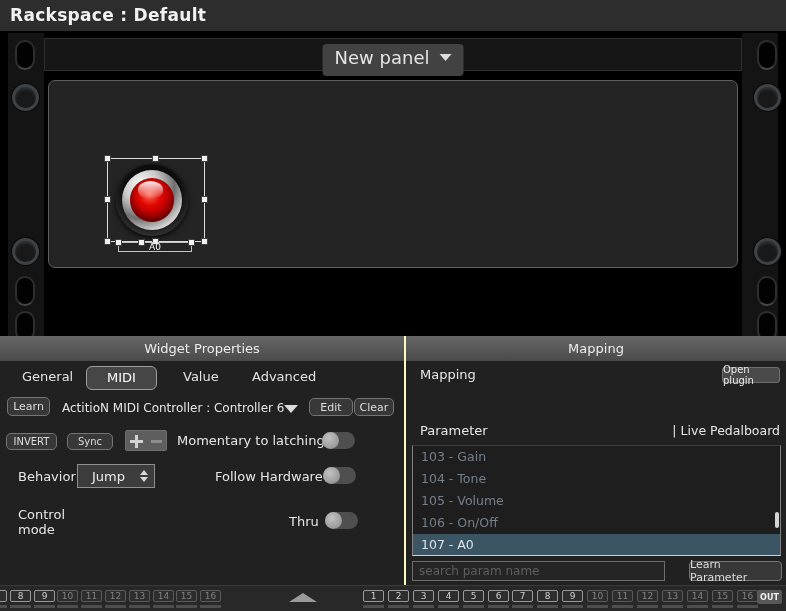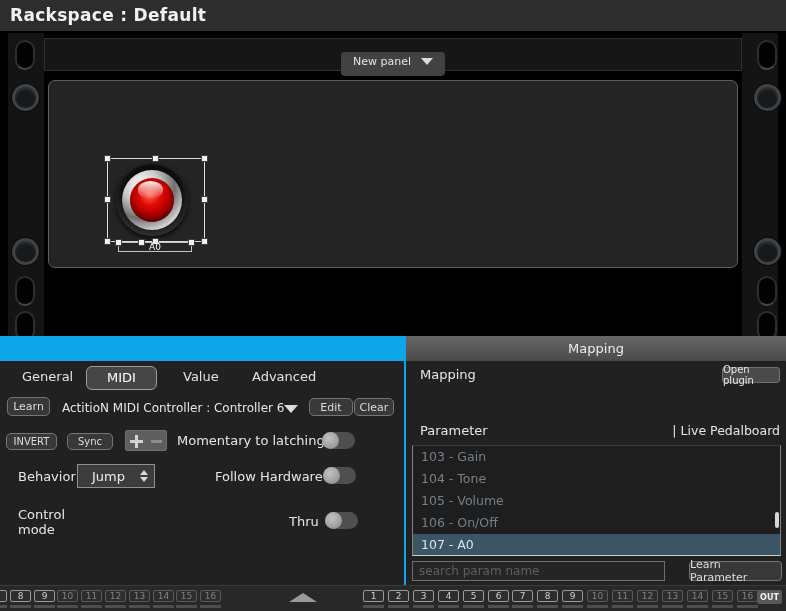--- a/index.html
+++ b/index.html
@@ -1,36 +1,36 @@
 <!DOCTYPE html>
 <html><head>
 <meta charset="utf-8">
 <style>
   * { margin:0; padding:0; box-sizing:border-box; }
   html,body { background:#000; }
   body { font-family:"DejaVu Sans", sans-serif; }
-  #screen { position:relative; width:786px; height:611px; background:#0ea5e9; overflow:hidden; }
+  #screen { position:relative; width:786px; height:611px; background:#fef9c3; overflow:hidden; }
 
   
   .titlebar { position:absolute; left:0; top:0; width:786px; height:31px; background:#2d2d2d;
     color:#f1f1f4; font-size:17px; font-weight:bold; line-height:31px; padding-left:10px; letter-spacing:.3px; }
 
   
   .rack { position:absolute; left:0; top:31px; width:786px; height:305px; background:#000; overflow:hidden; }
   .rail { position:absolute; top:2px; width:36px; height:303px; background:#141414; }
   .rail.left { left:8px; } .rail.right { left:742px; }
   .slot { position:absolute; width:20px; height:30px; border-radius:10px; background:#020202;
     border:2px solid #2e2e2e; border-bottom-color:#474747; }
   .screw { position:absolute; width:27px; height:27px; border-radius:50%; background:#17191b;
     border:3px solid #3e4347; box-shadow: inset 0 2px 3px rgba(255,255,255,.12), 0 0 0 1px #0a0a0a; }
 
   .top-strip { position:absolute; left:44px; top:7px; width:698px; height:33px; background:#161616;
     border:1px solid #2f2f2f; }
   .new-panel-btn { position:absolute; left:50%; top:5px; transform:translateX(-50%); background:#424242;
-    border-radius:4px; color:#e5e5e5; font-size:11px; padding:3px 12px 8px 12px; display:flex; align-items:center; gap:10px; cursor:default;margin-top:8px; }
+    border-radius:4px; color:#e5e5e5; font-size:18px; padding:3px 12px 8px 12px; display:flex; align-items:center; gap:10px; cursor:default; }
   .caret-down { width:0; height:0; border-left:6px solid transparent; border-right:6px solid transparent; border-top:7px solid #dcdcdc; }
 
   .main-panel { position:absolute; left:48px; top:49px; width:690px; height:188px; background:#242424;
     border:1px solid #5f5f5f; border-radius:7px; }
 
   
   .led-bezel { position:absolute; left:116px; top:133px; width:72px; height:72px; border-radius:50%;
     background: radial-gradient(circle at 50% 42%, #0c0c0c 52%, #222 66%, #3c3c3c 82%, #101010 100%);
     box-shadow: 0 2px 5px rgba(0,0,0,.8); }
   .led-metal { position:absolute; left:6px; top:6px; width:60px; height:60px; border-radius:50%;
@@ -167,20 +167,23 @@
       <div class="h br"></div>
     </div>
     <div class="label-box">
       <span>A0</span>
       <div class="h tl"></div>
       <div class="h tr"></div>
     </div>
     <div class="h free" style="left:138px; top:208px;"></div>
   </div>
 
+  <div class="panel-header" id="wp-header">
+    <span>Widget Properties</span>
+  </div>
   <div class="panel-body" id="wp-body">
 
     <div class="tab" style="left:22px;">General</div>
     <div class="tab active" style="left:86px; width:71px;">MIDI</div>
     <div class="tab" style="left:183px;">Value</div>
     <div class="tab" style="left:252px;">Advanced</div>
 
     <div class="btn" style="left:7px; top:36px; width:43px; height:19px; font-size:11px;">Learn</div>
     <div class="lbl" style="left:62px; top:40px; font-size:12px; width:222px; white-space:nowrap; overflow:hidden;">ActitioN MIDI Controller : Controller 64, Cha...</div>
     <span class="caret-down" style="position:absolute; left:284px; top:44px; border-left-width:7px; border-right-width:7px; border-top-width:8px;"></span>

